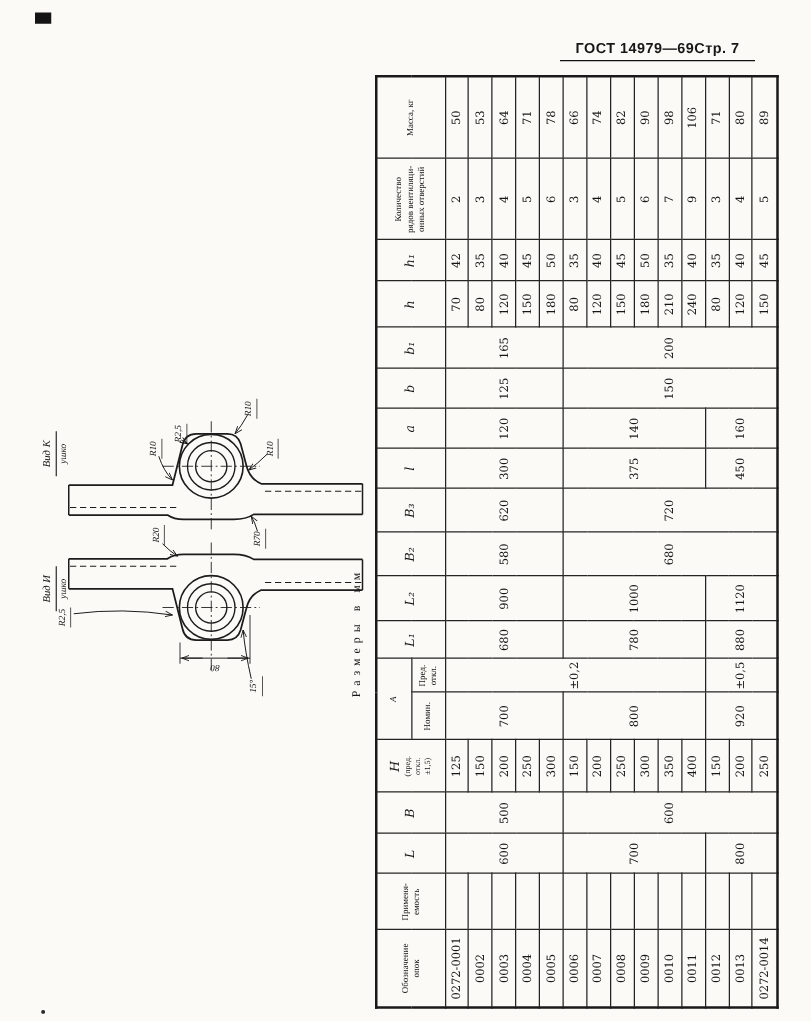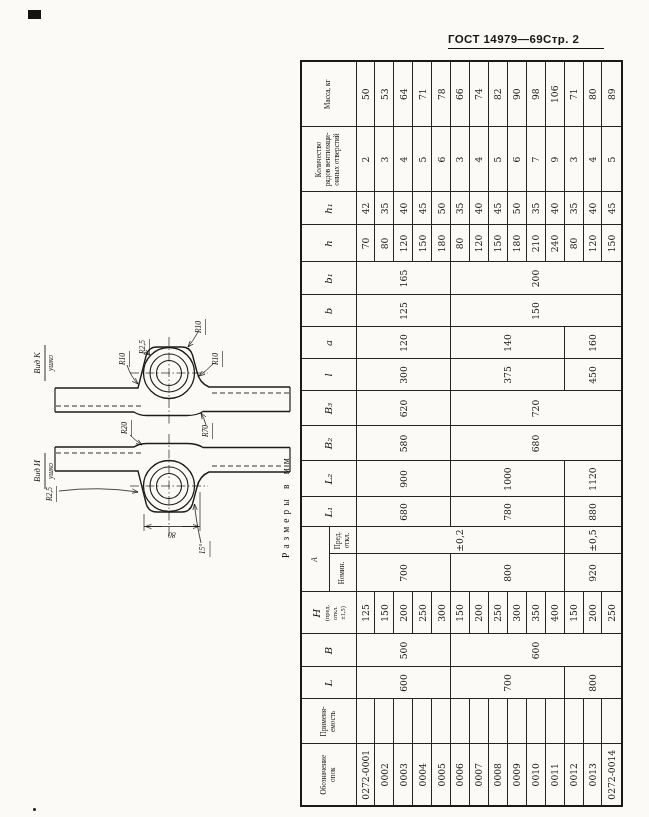--- a/index.html
+++ b/index.html
@@ -1,20 +1,20 @@
 <!DOCTYPE html>
 <html><head>
 <meta charset="utf-8">
 <style>
   html,body{margin:0;padding:0;background:#e8e6e0;}
   .page{position:relative;width:649px;height:817px;background:#fbfaf6;overflow:hidden;
         font-family:"Liberation Serif",serif;color:#161616;}
   
   .runhead{position:absolute;left:448px;top:33px;width:156px;display:flex;
-           justify-content:flex-start;align-items:baseline;
+           justify-content:center;align-items:baseline;
            border-bottom:1.7px solid #111;padding-bottom:3px;
            font-family:"Liberation Sans",sans-serif;font-weight:bold;
            font-size:11.5px;letter-spacing:.4px;}
   .regmark{position:absolute;left:28px;top:10px;width:13px;height:9px;background:#141414;}
   .stray-dot{position:absolute;left:33px;top:808px;width:2.5px;height:2.5px;
              border-radius:50%;background:#2a2a2a;}
   
   .ttl-wrap{position:absolute;left:281px;top:375px;width:18px;height:262px;}
   .ttl-rot{position:absolute;left:0;top:0;width:262px;height:18px;
            transform-origin:0 0;transform:rotate(-90deg) translateX(-262px);
@@ -43,21 +43,21 @@
 </style>
 </head>
 <body>
 
 <div class="page">
 
   <div class="regmark"></div>
 
   <div class="runhead">
     <span>ГОСТ 14979—69</span>
-    <span>Стр. 2</span>
+    <span>Стр. 7</span>
   </div>
 
   <svg id="drawings" width="270" height="330" viewBox="0 0 270 330">
     <defs>
       <marker id="ar" markerWidth="9" markerHeight="9" refX="7.5" refY="4" orient="auto">
         <path d="M0,1.2 L7.5,4 L0,6.8" fill="none" stroke="#1a1a1a" stroke-width="0.9"></path>
       </marker>
     </defs>
 
     <g stroke="#1c1c1c" fill="none">

